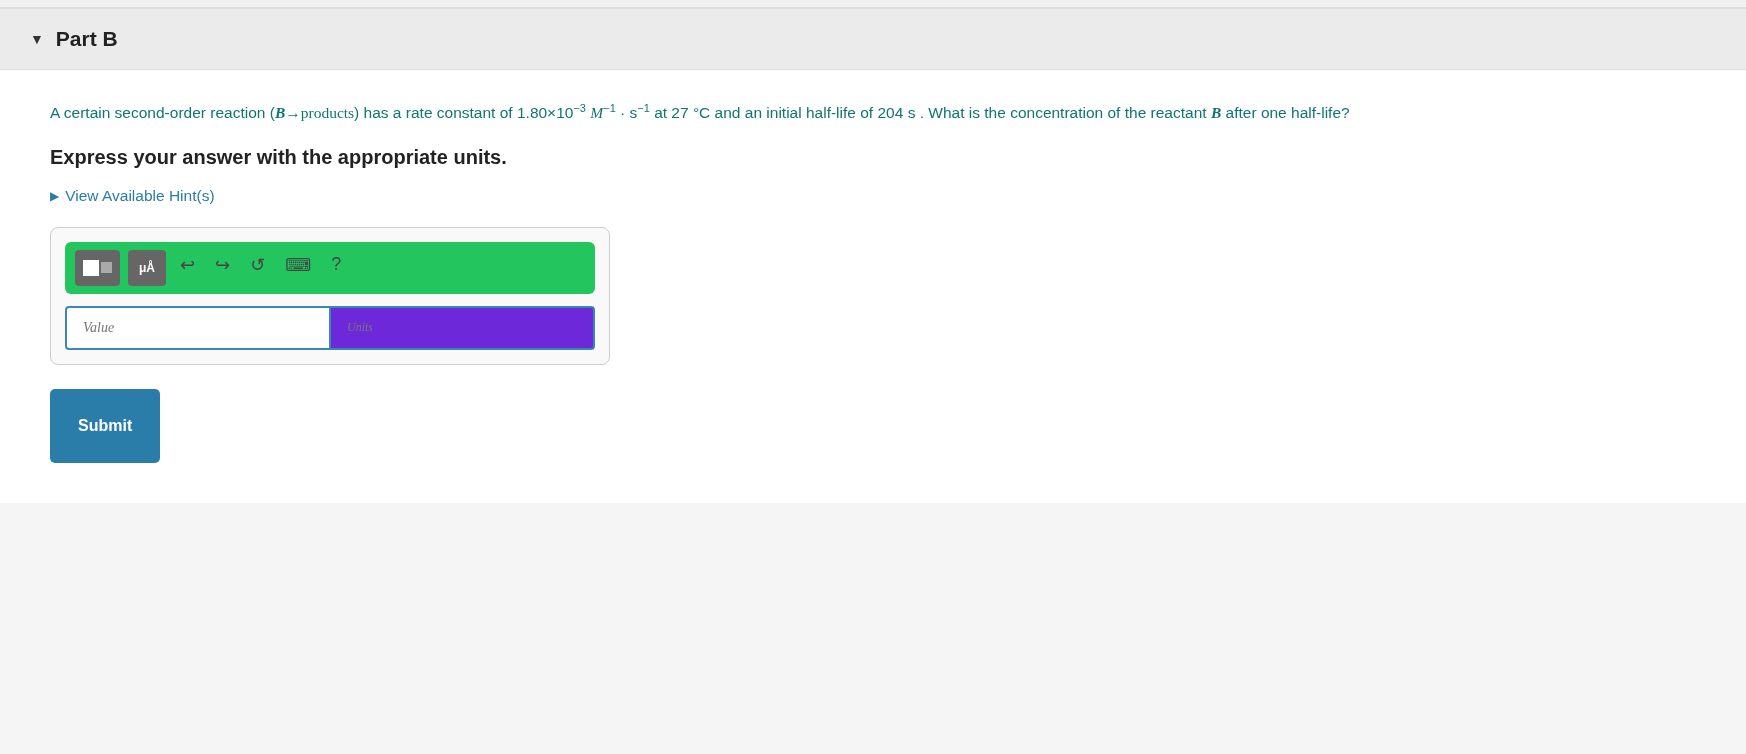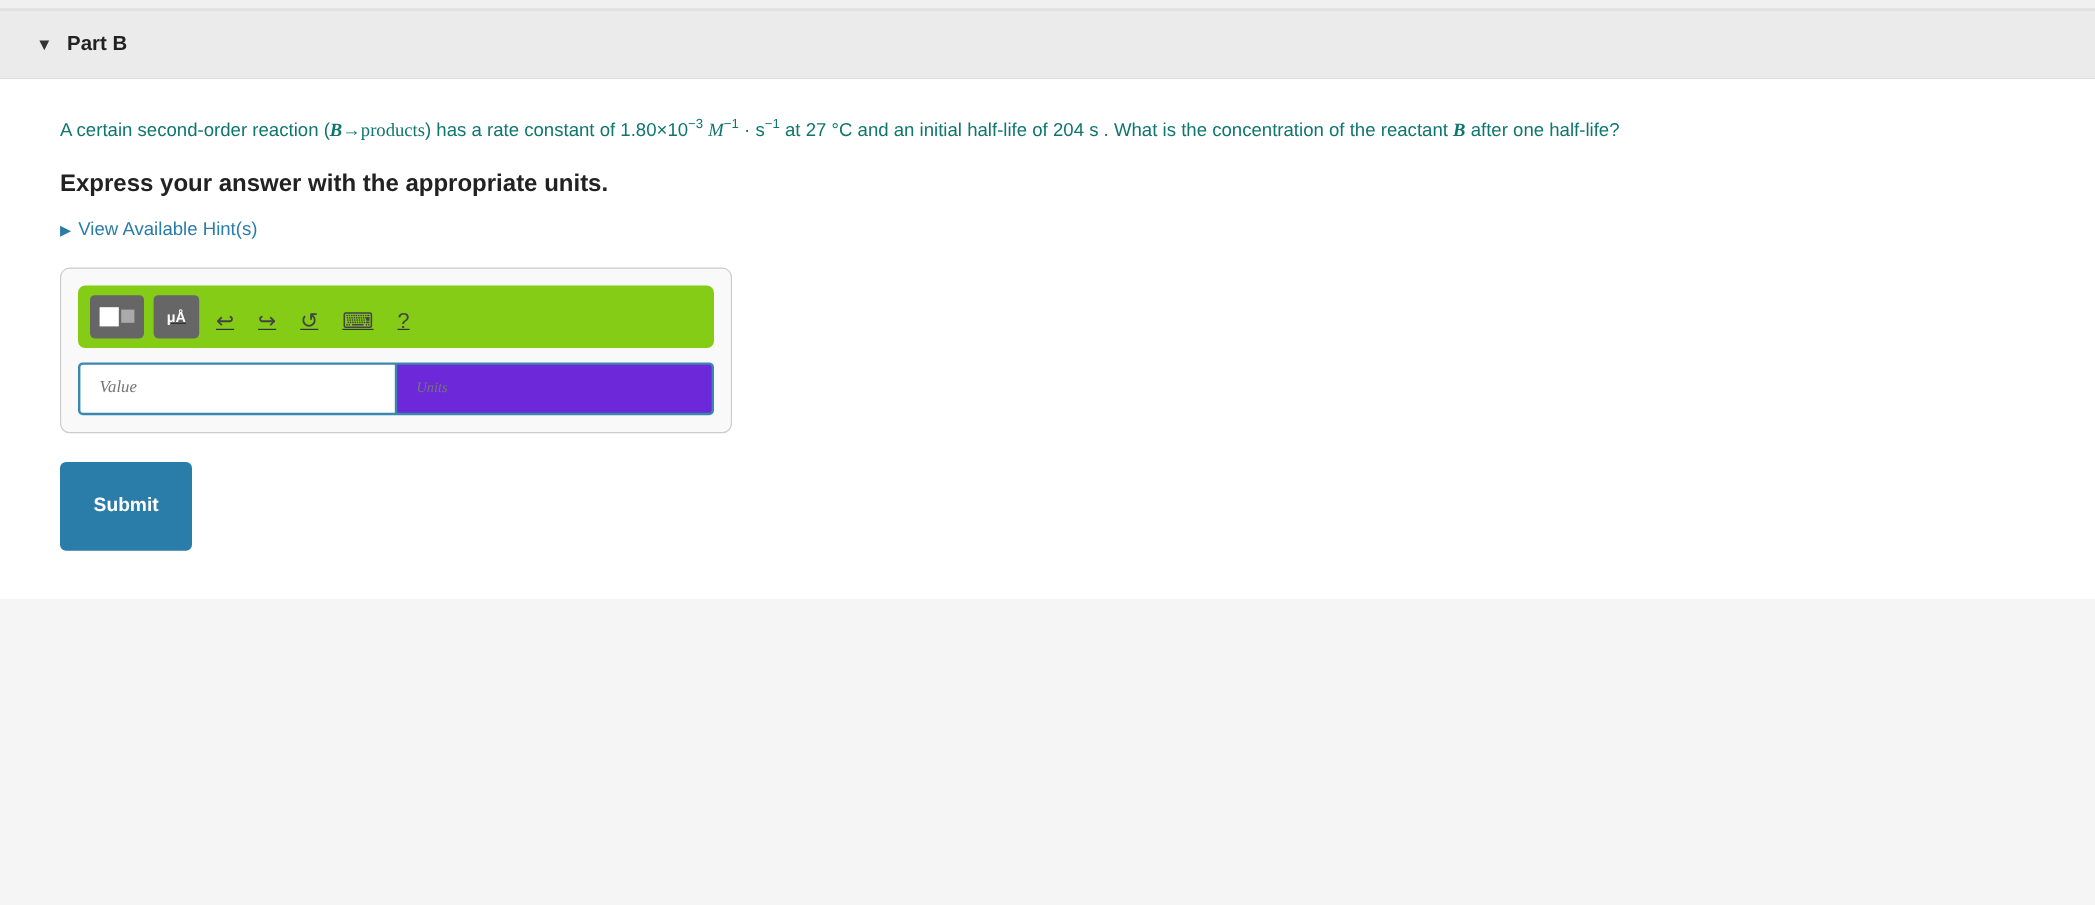--- a/index.html
+++ b/index.html
@@ -40,21 +40,21 @@
     }
 
     .chevron-icon {
       font-size: 14px;
       color: #333;
       display: inline-block;
     }
 
     .part-b-title {
       font-weight: bold;
-      font-size: 17px;
+      font-size: 21px;
       color: #222;
     }
 
     .content-area {
       background-color: #fff;
       padding: 30px 50px 40px 50px;
       margin: 0;
     }
 
     .question-text {
@@ -105,27 +105,26 @@
       border: 1px solid #ccc;
       border-radius: 8px;
       padding: 14px;
       background-color: #f9f9f9;
       width: 560px;
       margin-bottom: 24px;
     }
 
     .toolbar {
       display: flex;
-      align-items: flex-end;
+      align-items: flex-start;
       gap: 8px;
       margin-bottom: 12px;
       padding: 8px 10px;
-      background-color: #84cc16;
+      background-color: #22c55e;
       border-radius: 6px;
-      text-decoration: underline;
     }
 
     .toolbar-btn {
       background-color: #666;
       color: white;
       border: none;
       border-radius: 4px;
       padding: 6px 10px;
       font-size: 13px;
       cursor: pointer;

